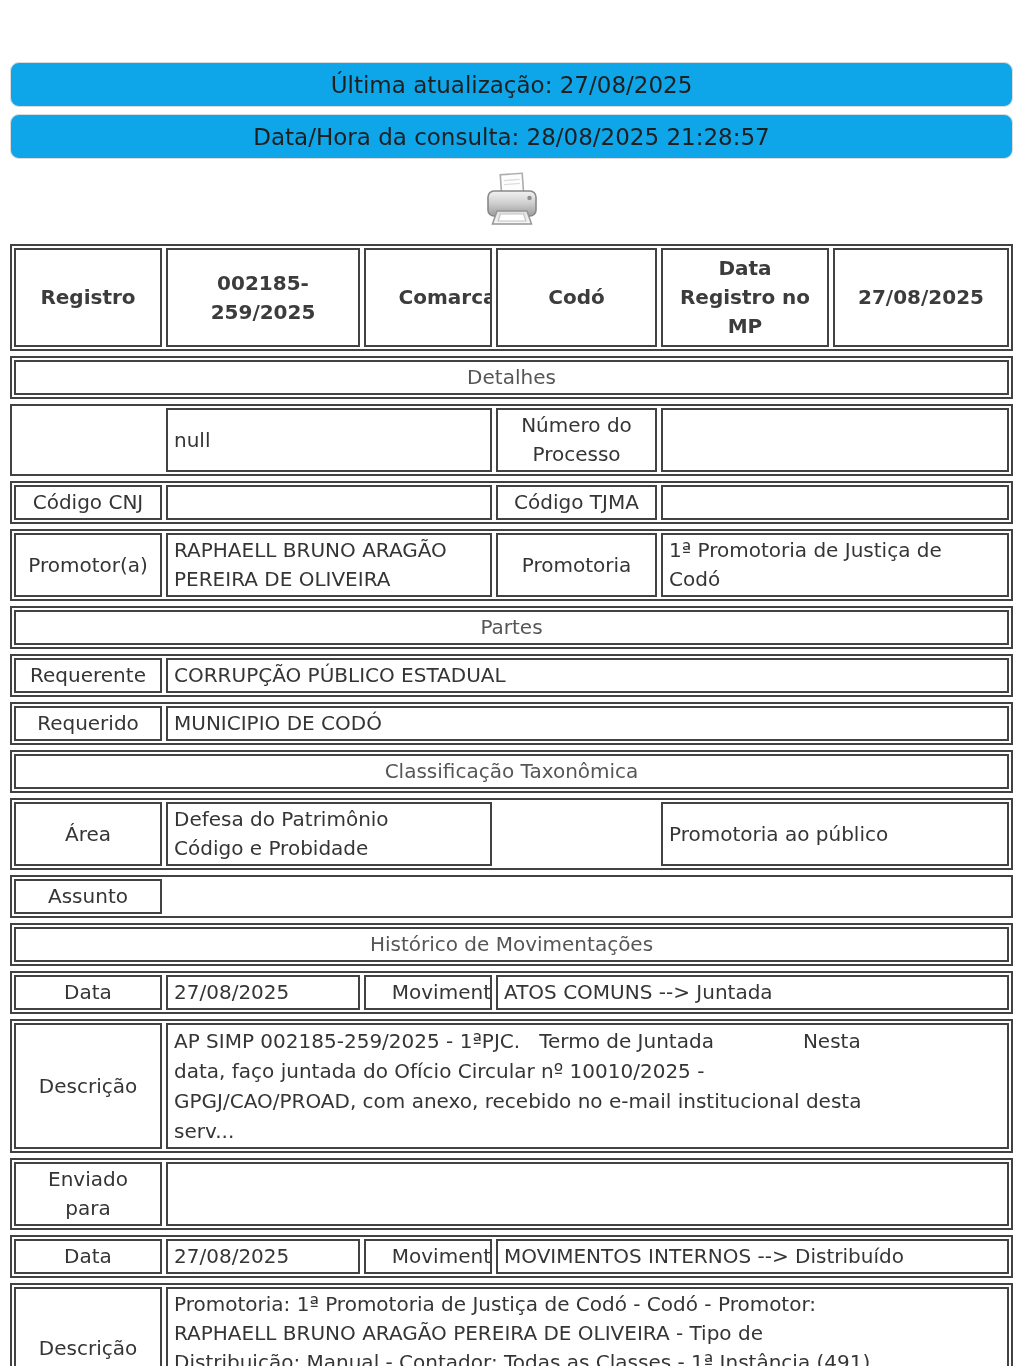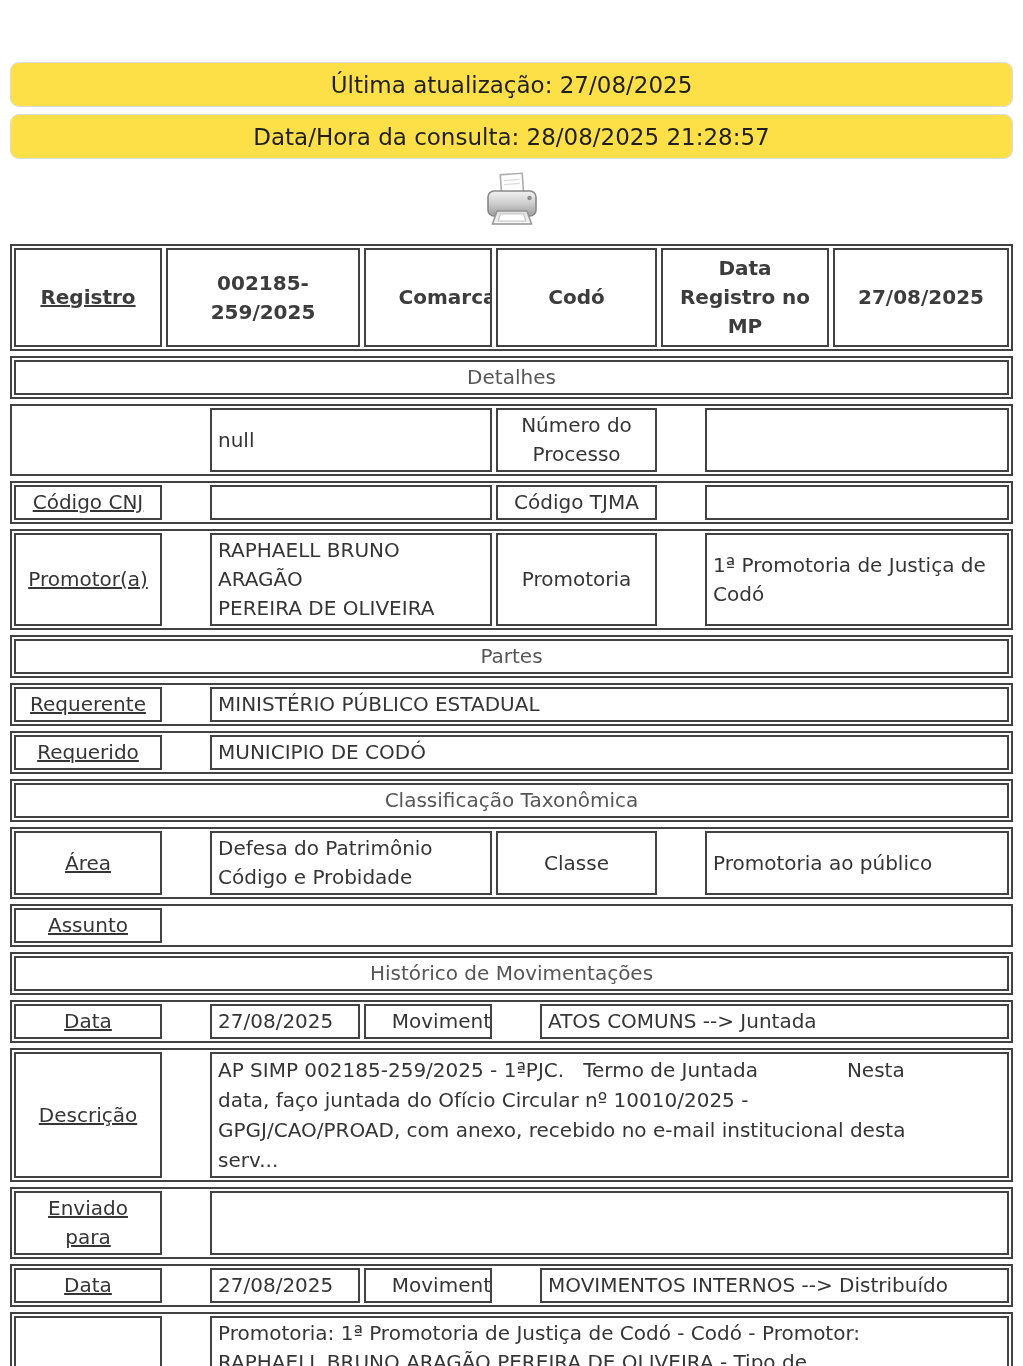--- a/index.html
+++ b/index.html
@@ -16,21 +16,21 @@
     color:var(--txt);
   }
   .page{padding:62px 10px 0 10px;}
   .info-box{
     border:1px solid var(--lightbox);
     border-radius:9px;
     height:45px;
     display:flex;align-items:center;justify-content:center;
     font-size:23px;color:#1f1f1f;
     margin-bottom:7px;
-    background:#fde047;
+    background:#0ea5e9;
   }
   .print-wrap{
     height:70px;display:flex;align-items:center;justify-content:center;
     margin:2px 0 8px 0;
   }
   .print-btn{cursor:pointer;border:none;background:transparent;display:block;}
   
   .row{
     display:grid;
     grid-template-columns:148px 194px 128px 161px 168px 1fr;
@@ -43,25 +43,25 @@
   .cell{
     border:2px solid var(--bc);
     background:#fff;
     display:flex;align-items:center;
     font-size:20px;line-height:1.45;
     white-space:pre-wrap;
     color:var(--txt);
     overflow:hidden;
   }
   .lbl{justify-content:center;text-align:center;padding:1px 2px;}
-  .val{justify-content:flex-start;text-align:left;padding:1px 6px;margin-left:44px;}
+  .val{justify-content:flex-start;text-align:left;padding:1px 6px;}
   .bold{font-weight:bold;color:#3c3c3c;}
   .sechead{grid-column:1/7;justify-content:center;color:var(--sec);min-height:24px;text-align:center;}
   
-  .c1{grid-column:1;text-decoration:underline;}
+  .c1{grid-column:1;}
   .c2{grid-column:2;}
   .c3{grid-column:3;padding-left:41px;}
   .c4{grid-column:4;}
   .c5{grid-column:5;}
   .c6{grid-column:6;}
   .c23{grid-column:2/4;}
   .c56{grid-column:5/7;}
   .c26{grid-column:2/7;}
   .c46{grid-column:4/7;}
   
@@ -153,37 +153,36 @@
     <div class="cell val c56">1ª Promotoria de Justiça de
 Codó</div>
   </div>
 
   <div class="row h-line">
     <div class="cell lbl sechead">Partes</div>
   </div>
 
   <div class="row h-slim">
     <div class="cell lbl c1">Requerente</div>
-    <div class="cell val c26">MINISTÉRIO PÚBLICO ESTADUAL</div>
+    <div class="cell val c26">CORRUPÇÃO PÚBLICO ESTADUAL</div>
   </div>
 
   <div class="row h-slim">
     <div class="cell lbl c1">Requerido</div>
     <div class="cell val c26">MUNICIPIO DE CODÓ</div>
   </div>
 
   <div class="row h-line">
     <div class="cell lbl sechead">Classificação Taxonômica</div>
   </div>
 
   <div class="row h-area">
     <div class="cell lbl c1">Área</div>
     <div class="cell val c23">Defesa do Patrimônio
 Código e Probidade</div>
-    <div class="cell lbl c4">Classe</div>
     <div class="cell val c56">Promotoria ao público</div>
   </div>
 
   <div class="row h-slim">
     <div class="cell lbl c1">Assunto</div>
   </div>
 
   <div class="row h-line">
     <div class="cell lbl sechead">Histórico de Movimentações</div>
   </div>

